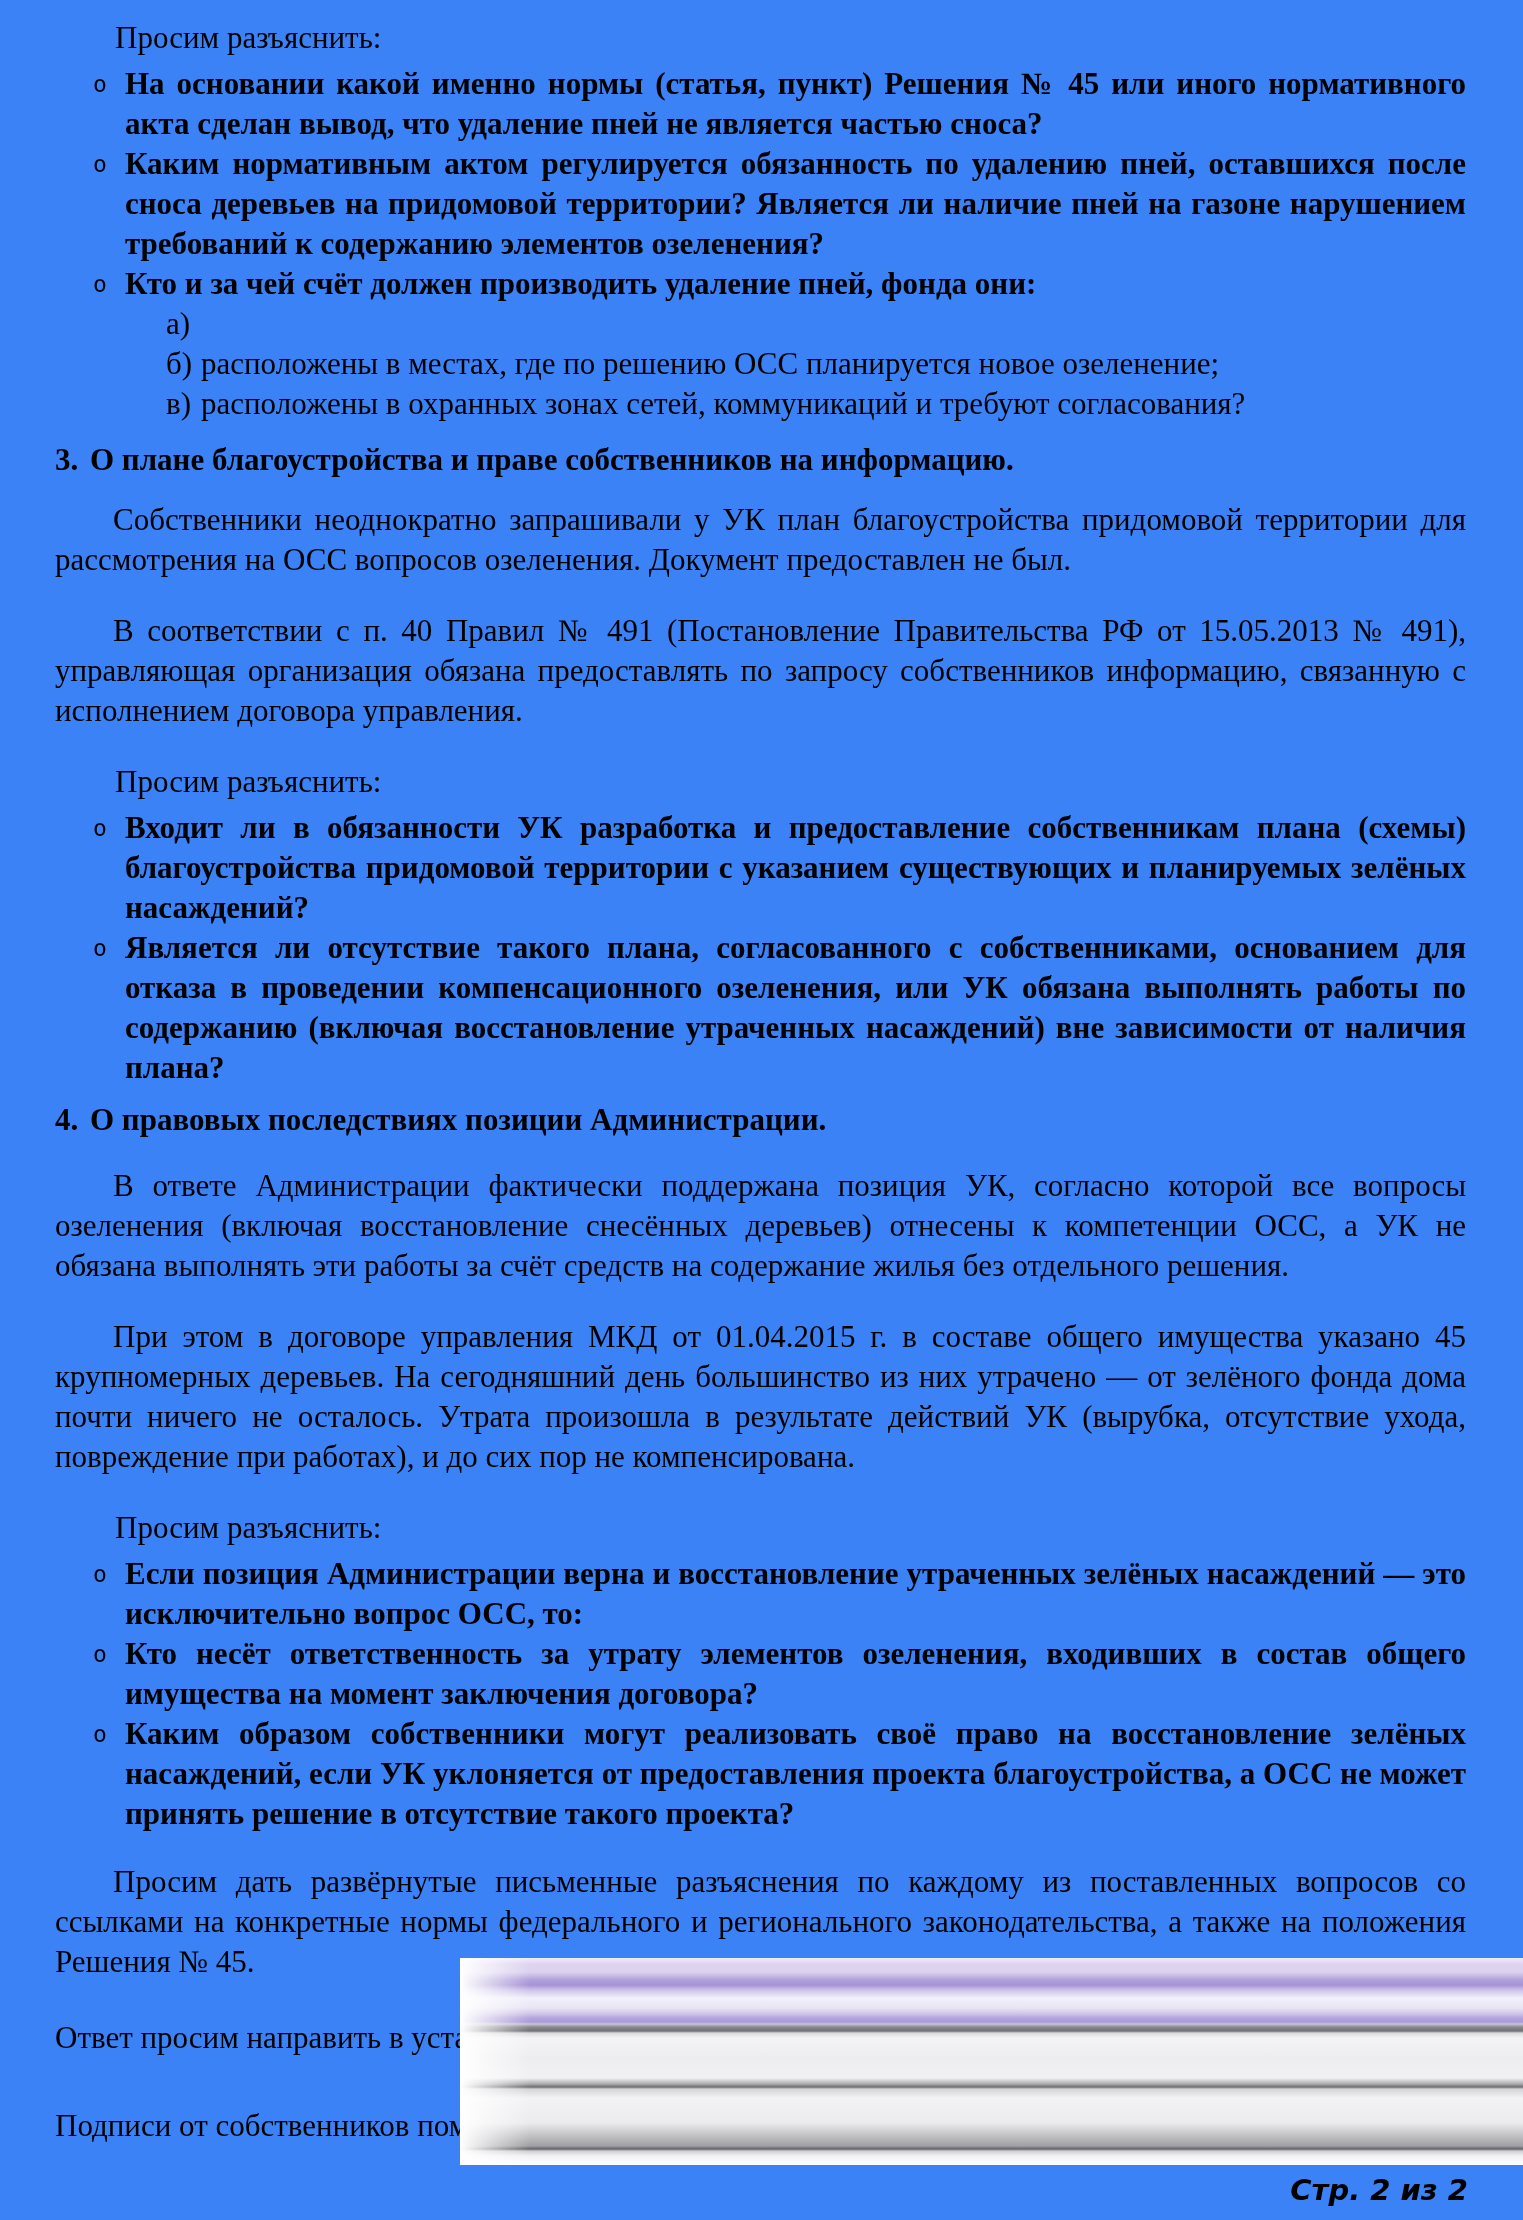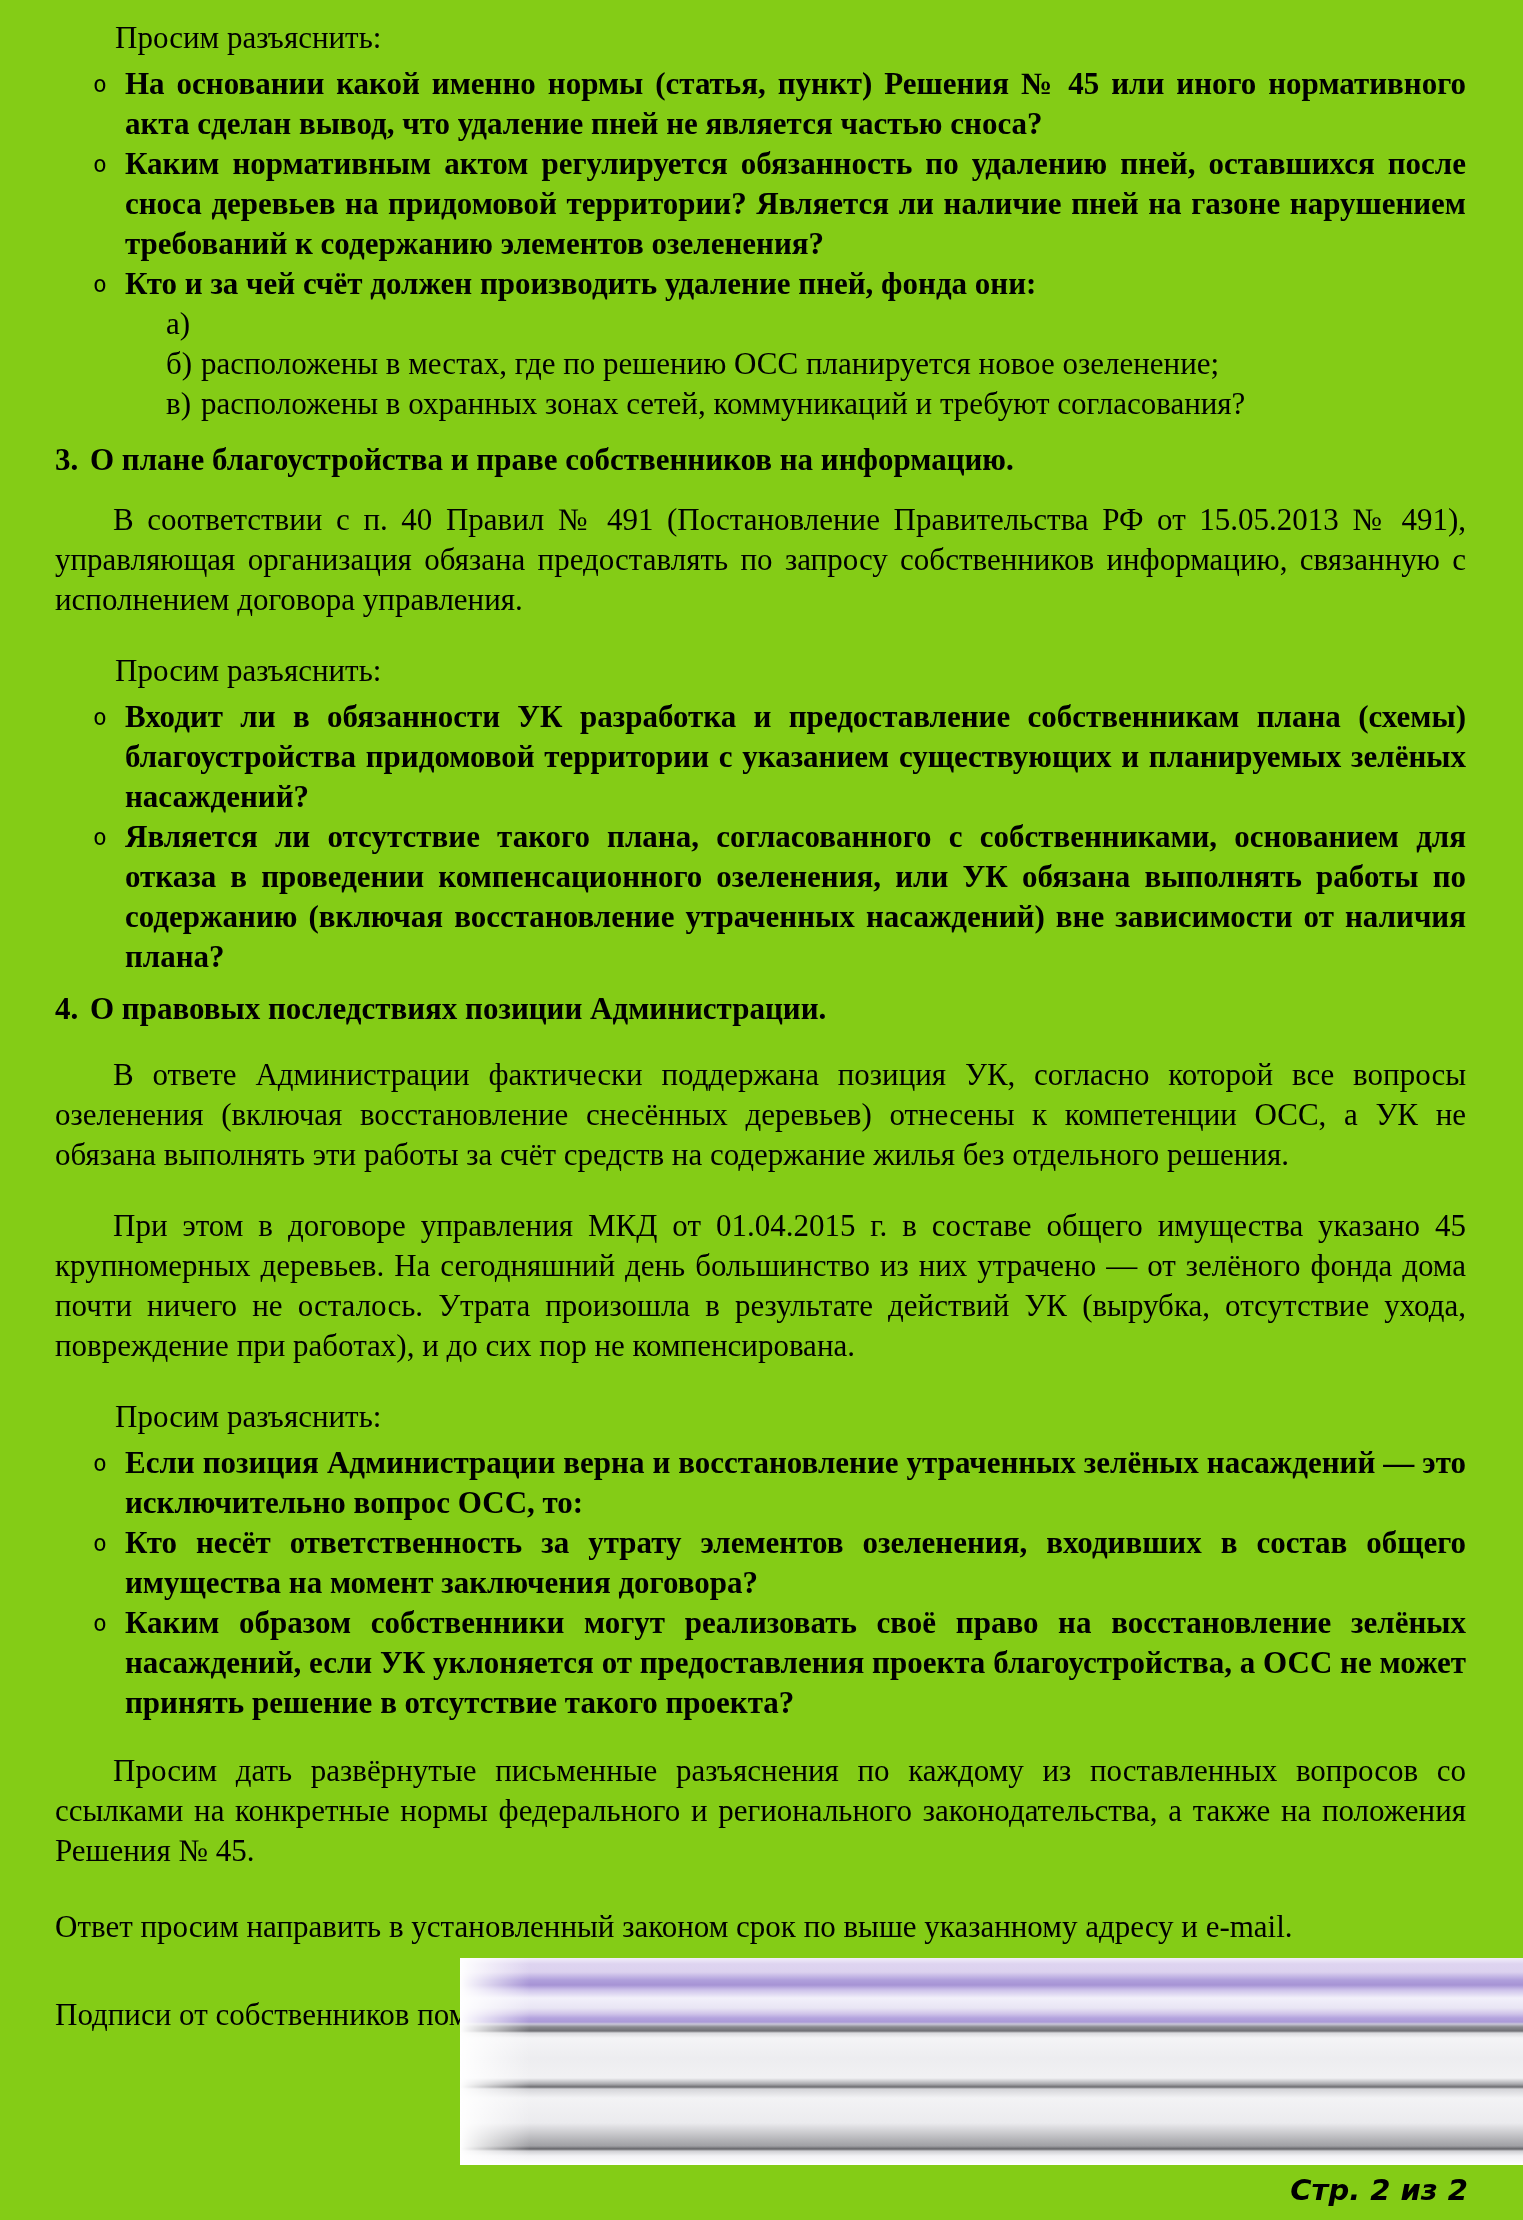--- a/index.html
+++ b/index.html
@@ -1,20 +1,20 @@
 <!DOCTYPE html>
 <html lang="ru"><head>
 <meta charset="utf-8">
 <style>
   html, body { margin: 0; padding: 0; background: #ffffff; }
   .page {
     position: relative;
     width: 1523px;
     height: 2220px;
-    background: #84cc16;
+    background: #3b82f6;
     color: #000000;
     font-family: "Liberation Serif", serif;
     font-size: 31px;
     line-height: 40px;
     overflow: hidden;
   }
   .content { padding: 18px 57px 0 55px; }
   .content > :first-child { margin-top: 0; }
 
   .prompt { text-indent: 60px; margin-top: 14px; margin-bottom: 6px; }
@@ -129,20 +129,21 @@
         <span class="sub-marker">в)</span>
         <span class="sub-text">расположены в охранных зонах сетей, коммуникаций и требуют согласования?</span>
       </div>
     </div>
 
     <div class="heading heading-3">
       <span class="heading-num">3.</span>
       <span class="heading-title">О плане благоустройства и праве собственников на информацию.</span>
     </div>
 
+    <p class="para first">Собственники неоднократно запрашивали у УК план благоустройства придомовой территории для рассмотрения на ОСС вопросов озеленения. Документ предоставлен не был.</p>
     <p class="para">В соответствии с п. 40 Правил № 491 (Постановление Правительства РФ от 15.05.2013 № 491), управляющая организация обязана предоставлять по запросу собственников информацию, связанную с исполнением договора управления.</p>
 
     <p class="prompt">Просим разъяснить:</p>
 
     <div class="bullet-list">
       <div class="bullet">
         <span class="bullet-marker">o</span>
         <span class="bullet-text">Входит ли в обязанности УК разработка и предоставление собственникам плана (схемы) благоустройства придомовой территории с указанием существующих и планируемых зелёных насаждений?</span>
       </div>
       <div class="bullet">

